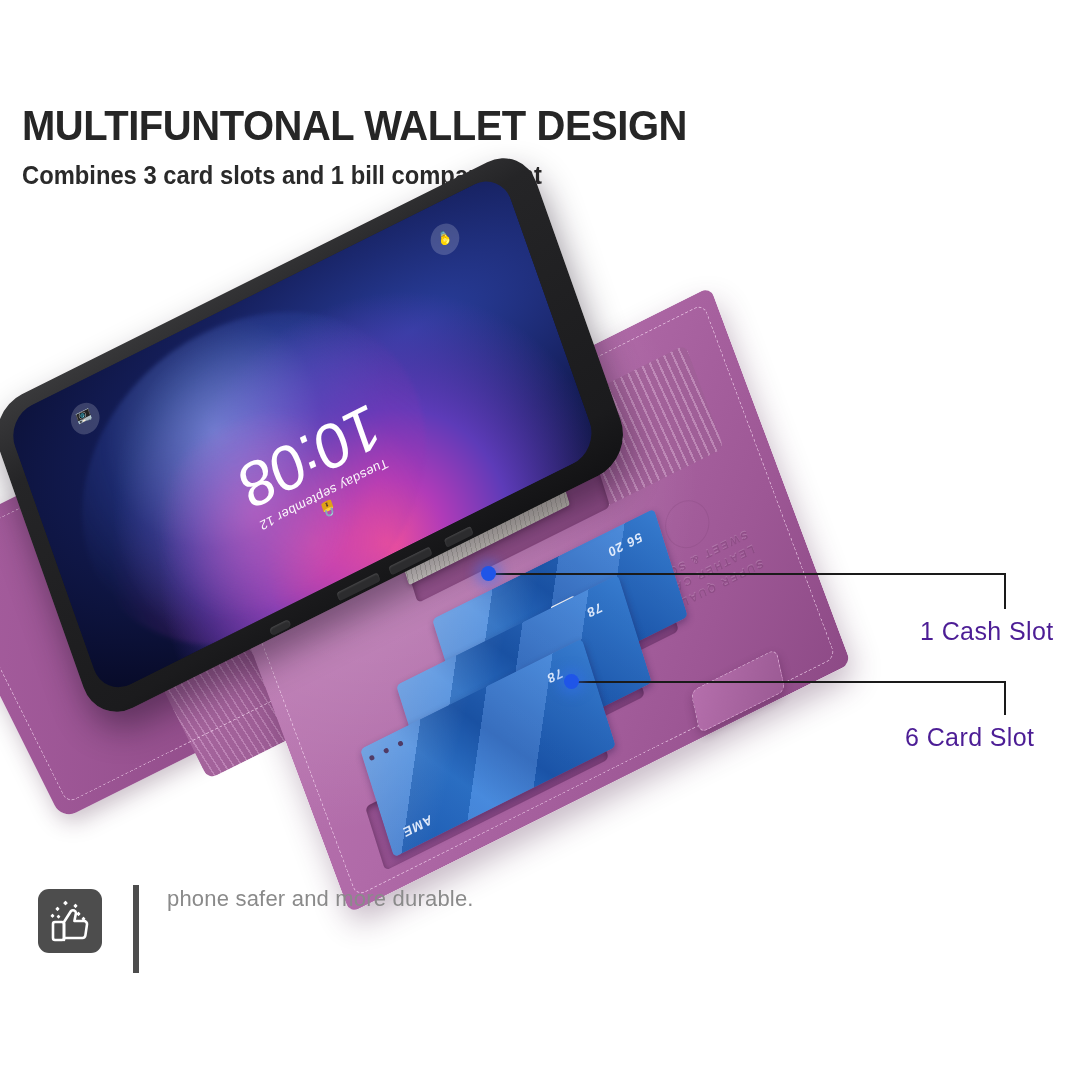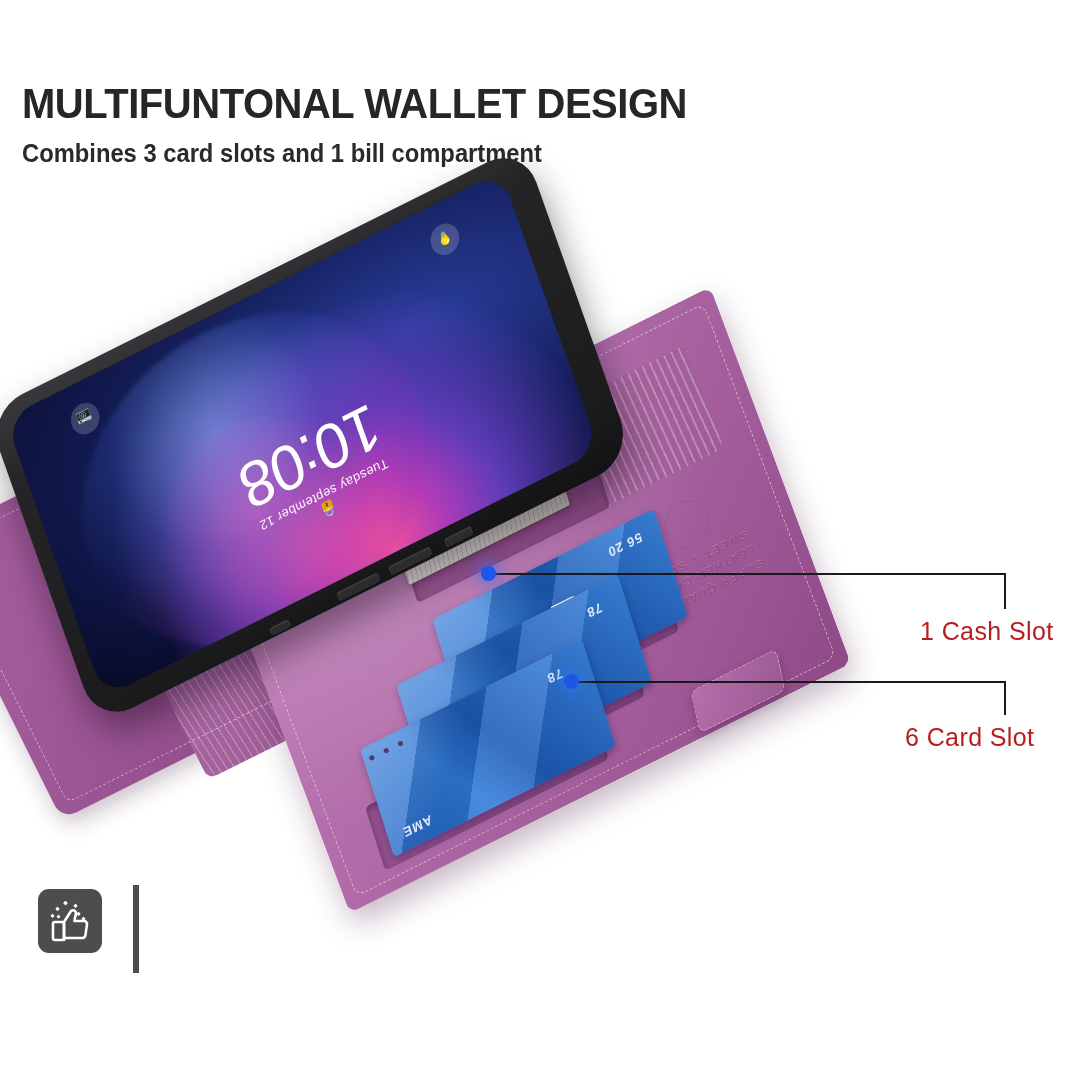--- a/index.html
+++ b/index.html
@@ -5,21 +5,21 @@
   * { margin:0; padding:0; box-sizing:border-box; }
   html,body{ width:1080px; height:1080px; }
   body{
     background:#ffffff;
     font-family:"Liberation Sans", sans-serif;
     position:relative;
     overflow:hidden;
   }
 
   
-  #headings{ position:absolute; left:22px; top:82px; }
+  #headings{ position:absolute; left:22px; top:104px; }
   #title{
     font-family:"Liberation Sans", sans-serif;
     font-size:43px; font-weight:700; letter-spacing:-0.5px;
     color:#262626; line-height:1.0; white-space:nowrap;
     transform:scaleX(0.93); transform-origin:left center;
   }
   #subtitle{
     font-size:25px; font-weight:700; color:#2a2a2a;
     margin-top:15px; white-space:nowrap; line-height:1.1;
     transform:scaleX(0.95); transform-origin:left center;
@@ -253,21 +253,21 @@
     z-index:20;
   }
   #dot-cash{ left:481px; top:566px; }
   #dot-card{ left:564px; top:674px; }
 
   .leader{ position:absolute; z-index:19; }
   .leader .h{ position:absolute; height:1.6px; background:#1a1a1a; }
   .leader .v{ position:absolute; width:1.6px; background:#1a1a1a; }
 
   .callout-label{
-    position:absolute; font-size:25px; color:#b91c1c;
+    position:absolute; font-size:25px; color:#4c1d95;
     letter-spacing:.4px; white-space:nowrap; z-index:21;
   }
   #label-cash{ left:920px; top:617px; }
   #label-card{ left:905px; top:723px; }
 
   
   #feature{ position:absolute; left:38px; top:883px; display:flex; align-items:flex-start; }
   #feature-icon{
     width:64px; height:64px; border-radius:11px; background:#4d4d4d;
     position:relative; flex:none; margin-top:6px;
@@ -382,15 +382,16 @@
       <path d="M30.5 14.5 l1.4 1.4 -1.4 1.4 -1.4 -1.4 Z" fill="#ffffff" stroke-width="1.2"></path>
       <path d="M4.5 16.5 l1.3 1.3 -1.3 1.3 -1.3 -1.3 Z" fill="#ffffff" stroke-width="1.2"></path>
       <path d="M35.5 19.5 l1.3 1.3 -1.3 1.3 -1.3 -1.3 Z" fill="#ffffff" stroke-width="1.2"></path>
       <path d="M10.5 17.5 l1.2 1.2 -1.2 1.2 -1.2 -1.2 Z" fill="#ffffff" stroke-width="1.2"></path>
     </svg>
   </div>
 
   <div id="feature-divider"></div>
 
   <div id="feature-text">
+    <div>phone safer and more durable.</div>
   </div>
 
 </div>
 
 </body></html>

